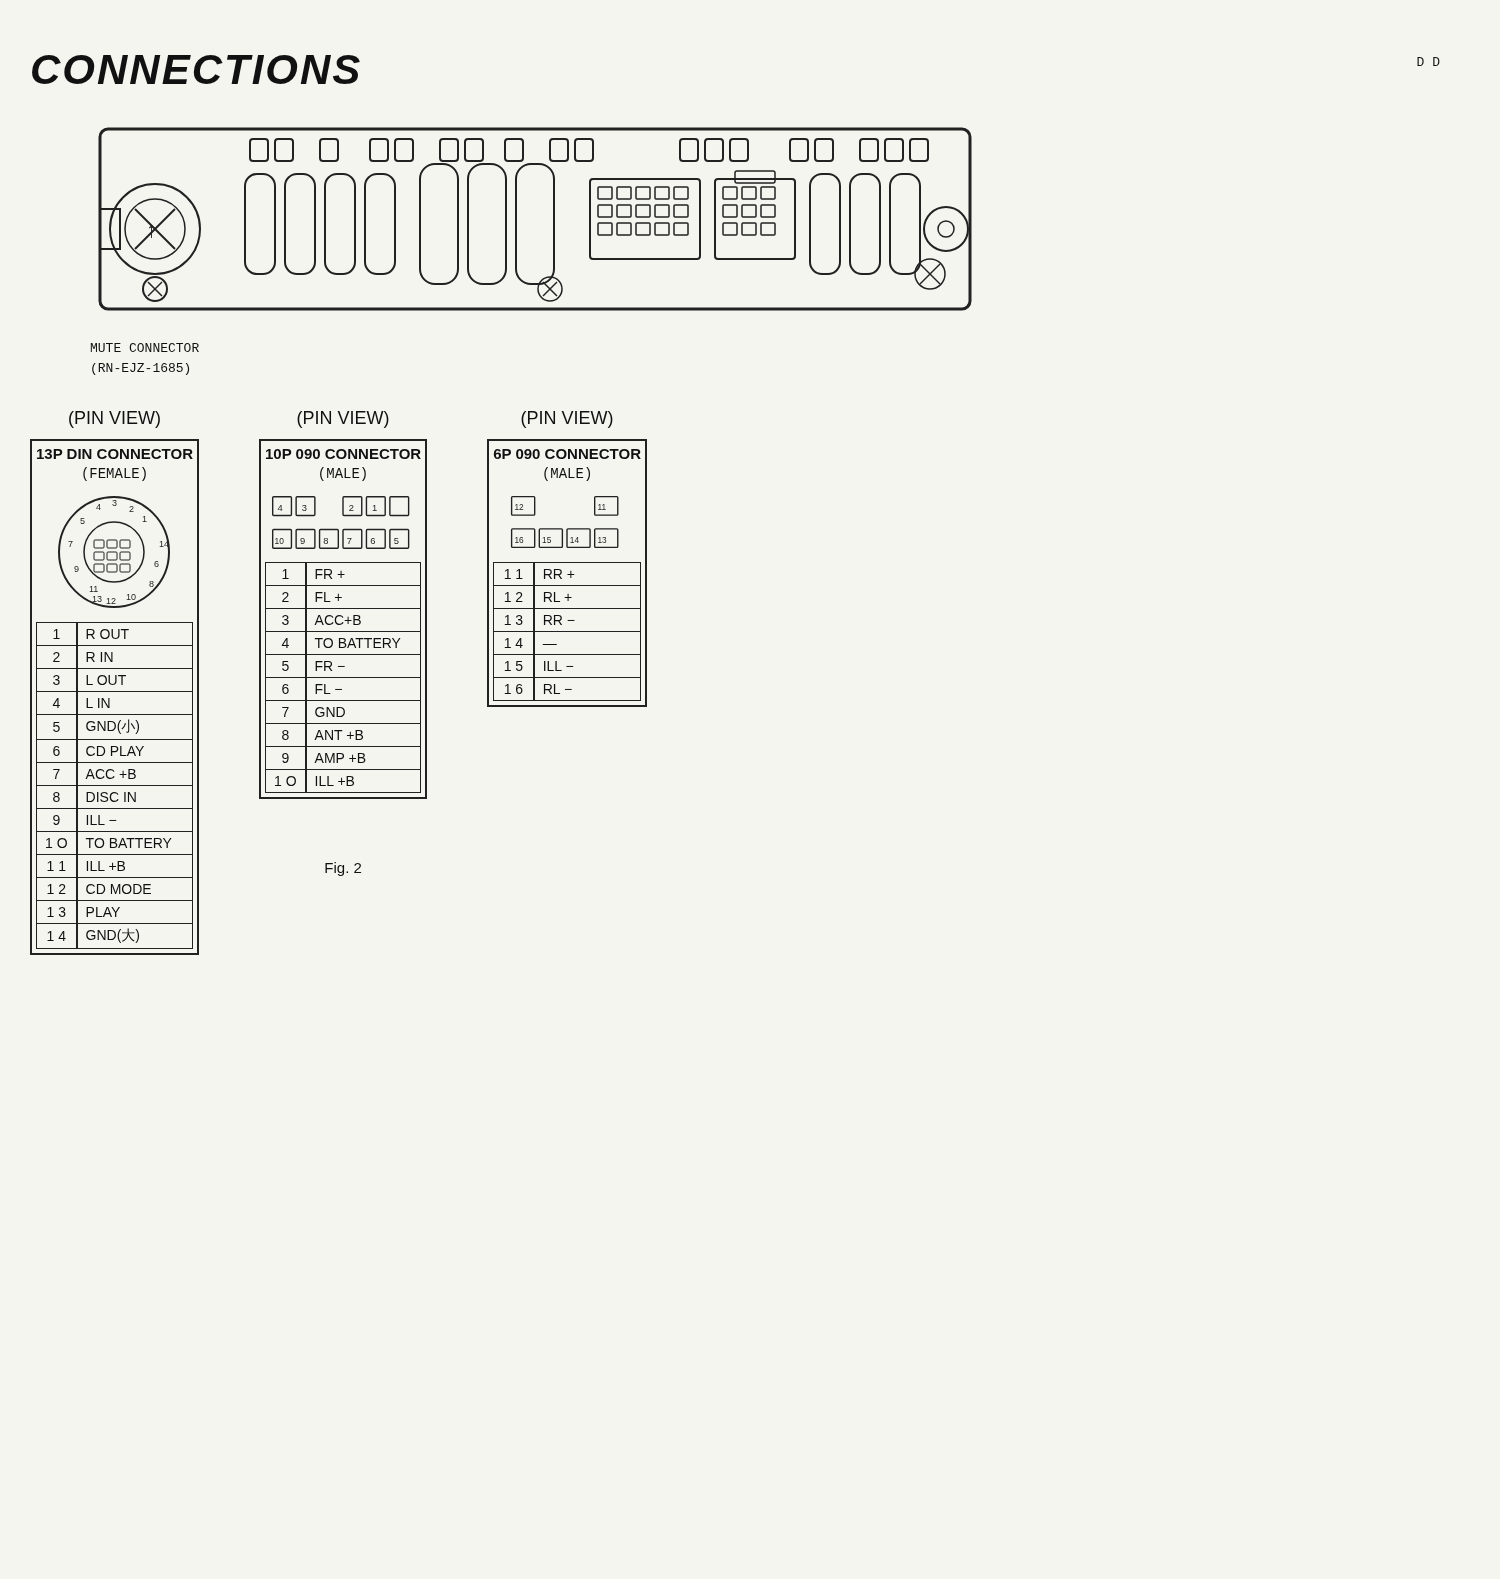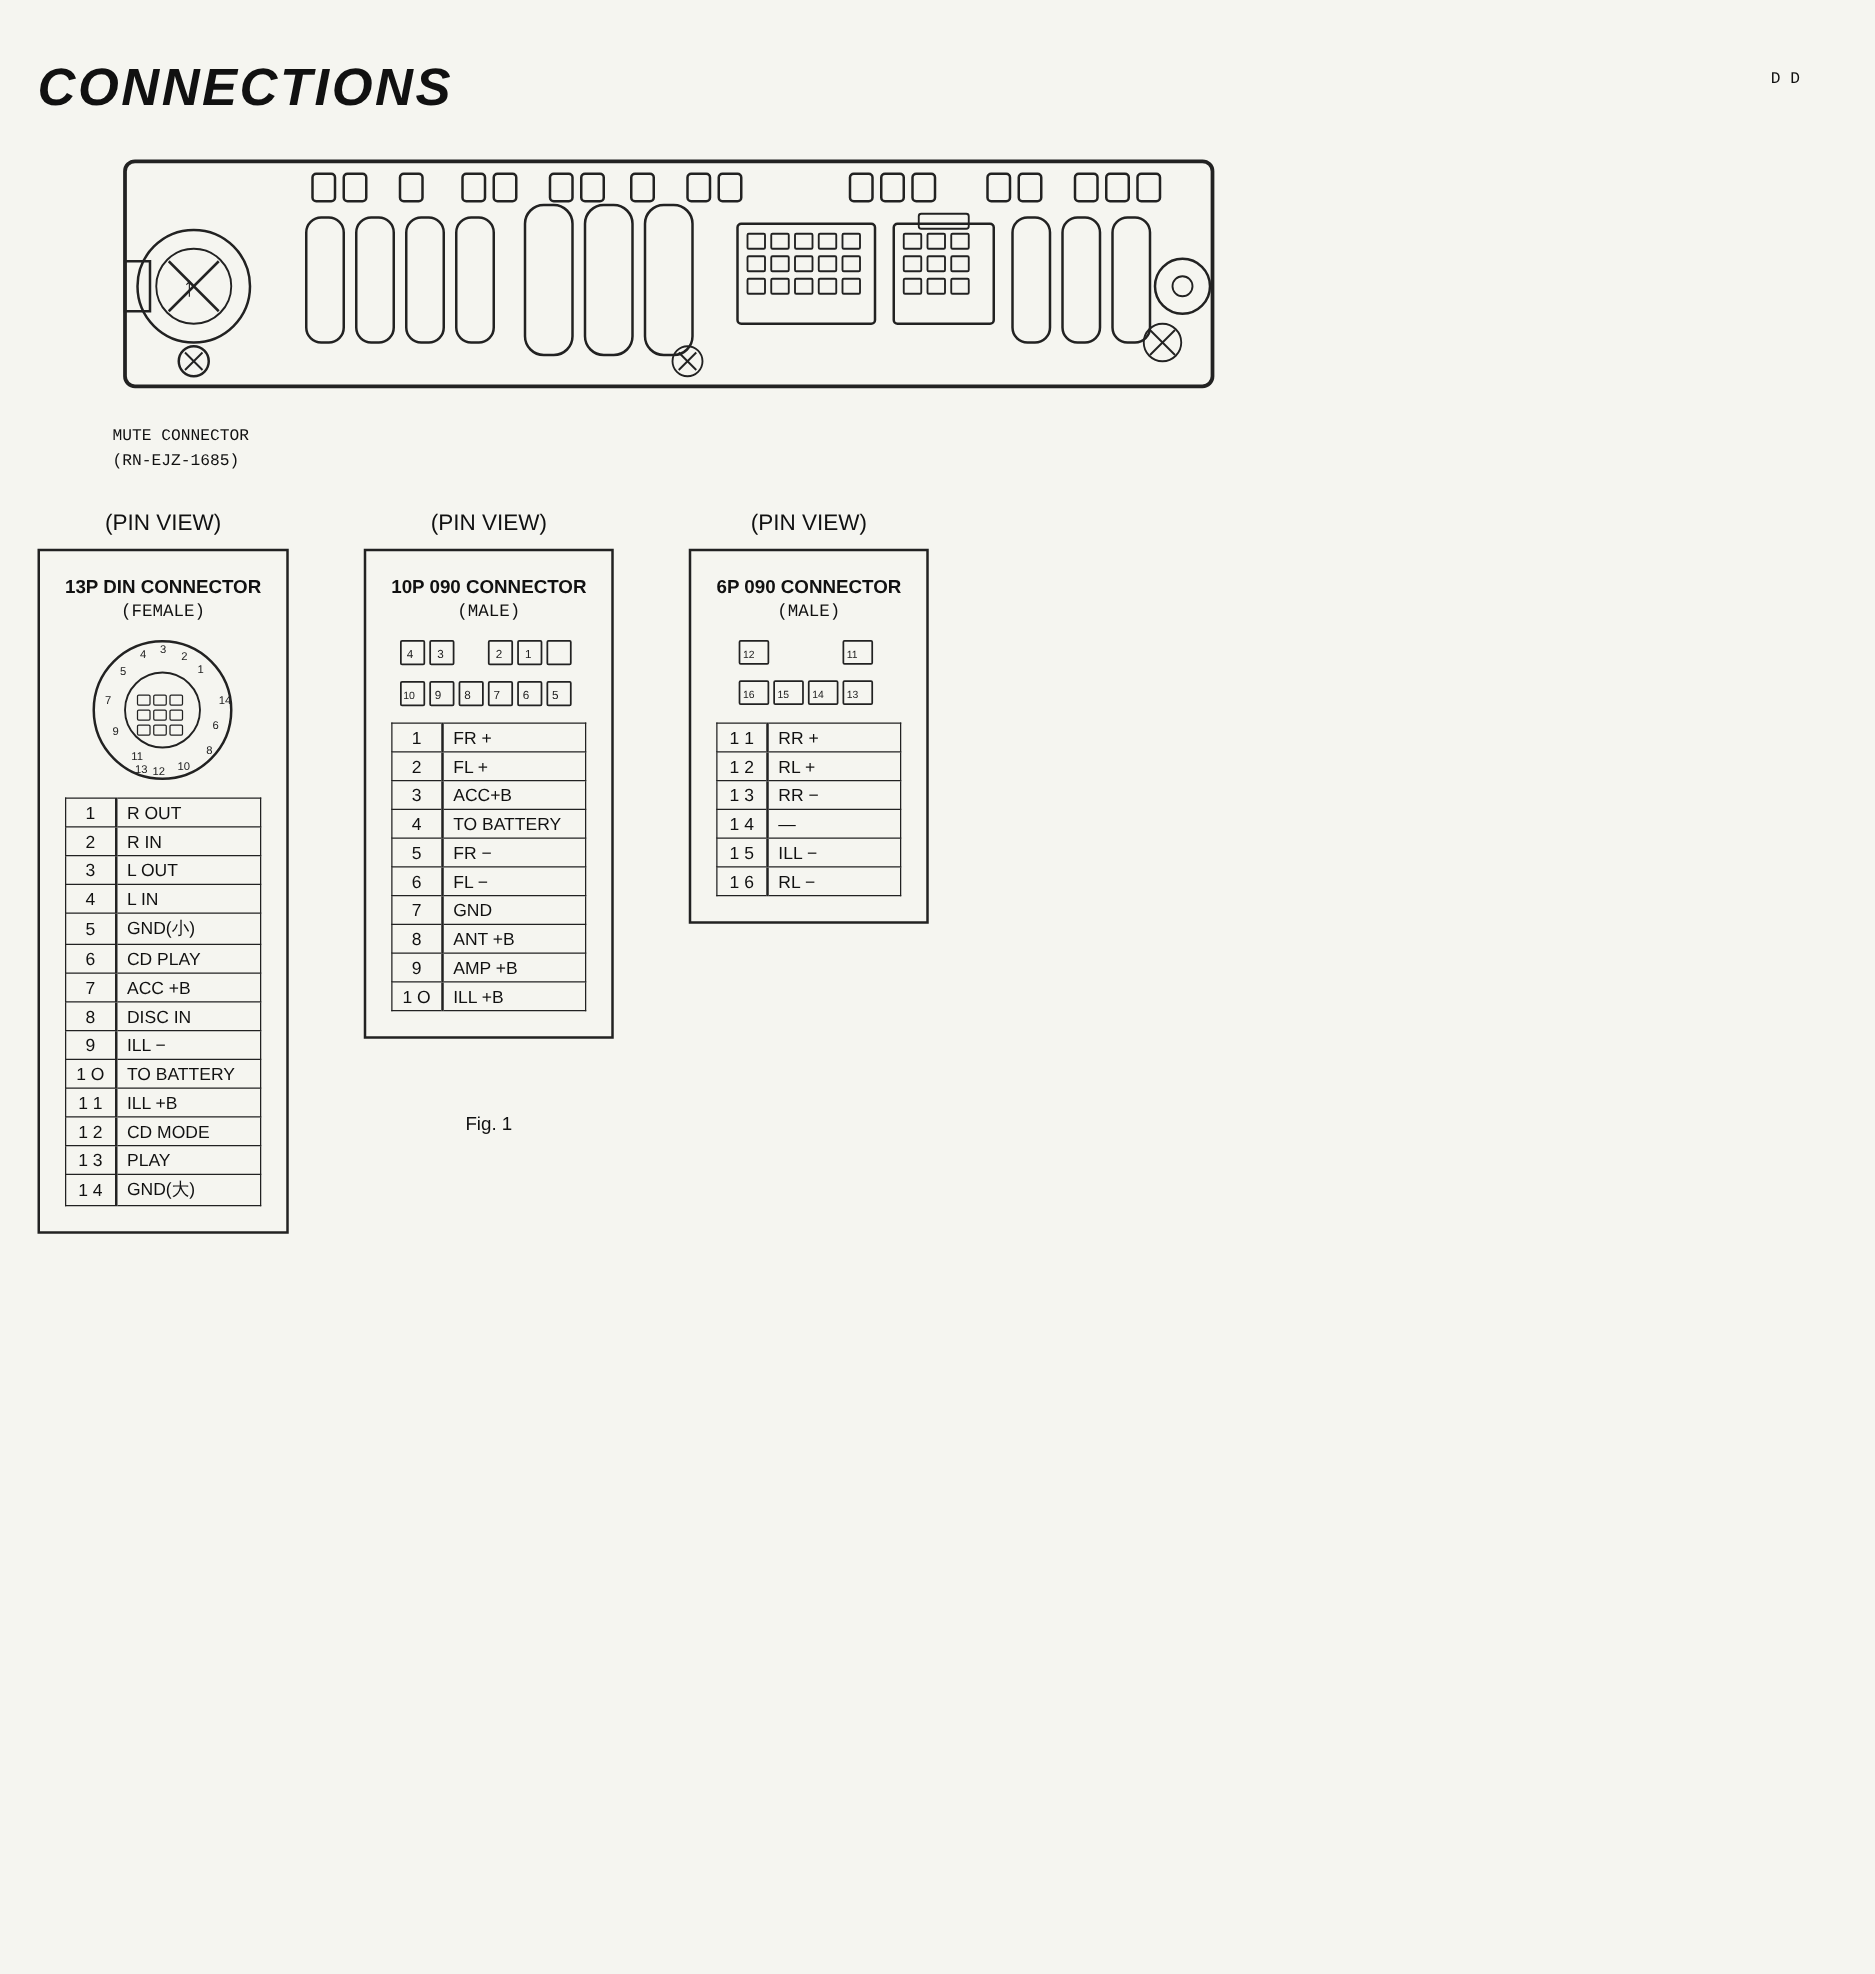--- a/index.html
+++ b/index.html
@@ -66,21 +66,21 @@
 
     .pin-view-label {
       font-size: 18px;
       text-align: center;
       margin-bottom: 10px;
       font-family: Arial, sans-serif;
     }
 
     .connector-table-wrapper {
       border: 2px solid #222;
-      padding: 20px;
+      padding: 4px;
     }
 
     .connector-title {
       text-align: center;
       font-size: 15px;
       font-weight: bold;
       margin-bottom: 4px;
       font-family: Arial, sans-serif;
     }
 
@@ -439,21 +439,21 @@
               <td>AMP +B</td>
             </tr>
             <tr>
               <td>1 O</td>
               <td>ILL +B</td>
             </tr>
           </tbody>
       </table>
     </div>
 
-    <div class="fig-label" style="margin-top:60px;">Fig. 1</div>
+    <div class="fig-label" style="margin-top:60px;">Fig. 2</div>
   </div>
 
   <div class="connector-group right-group" style="margin-left:20px;">
     <div class="pin-view-label">(PIN  VIEW)</div>
     <div class="connector-table-wrapper">
       <div class="connector-title">6P 090 CONNECTOR</div>
       <div class="connector-subtitle">(MALE)</div>
 
       <div class="rect-connector-6p">
         <svg viewBox="0 0 130 65" xmlns="http://www.w3.org/2000/svg" fill="none" stroke="#222" stroke-width="1.5">

